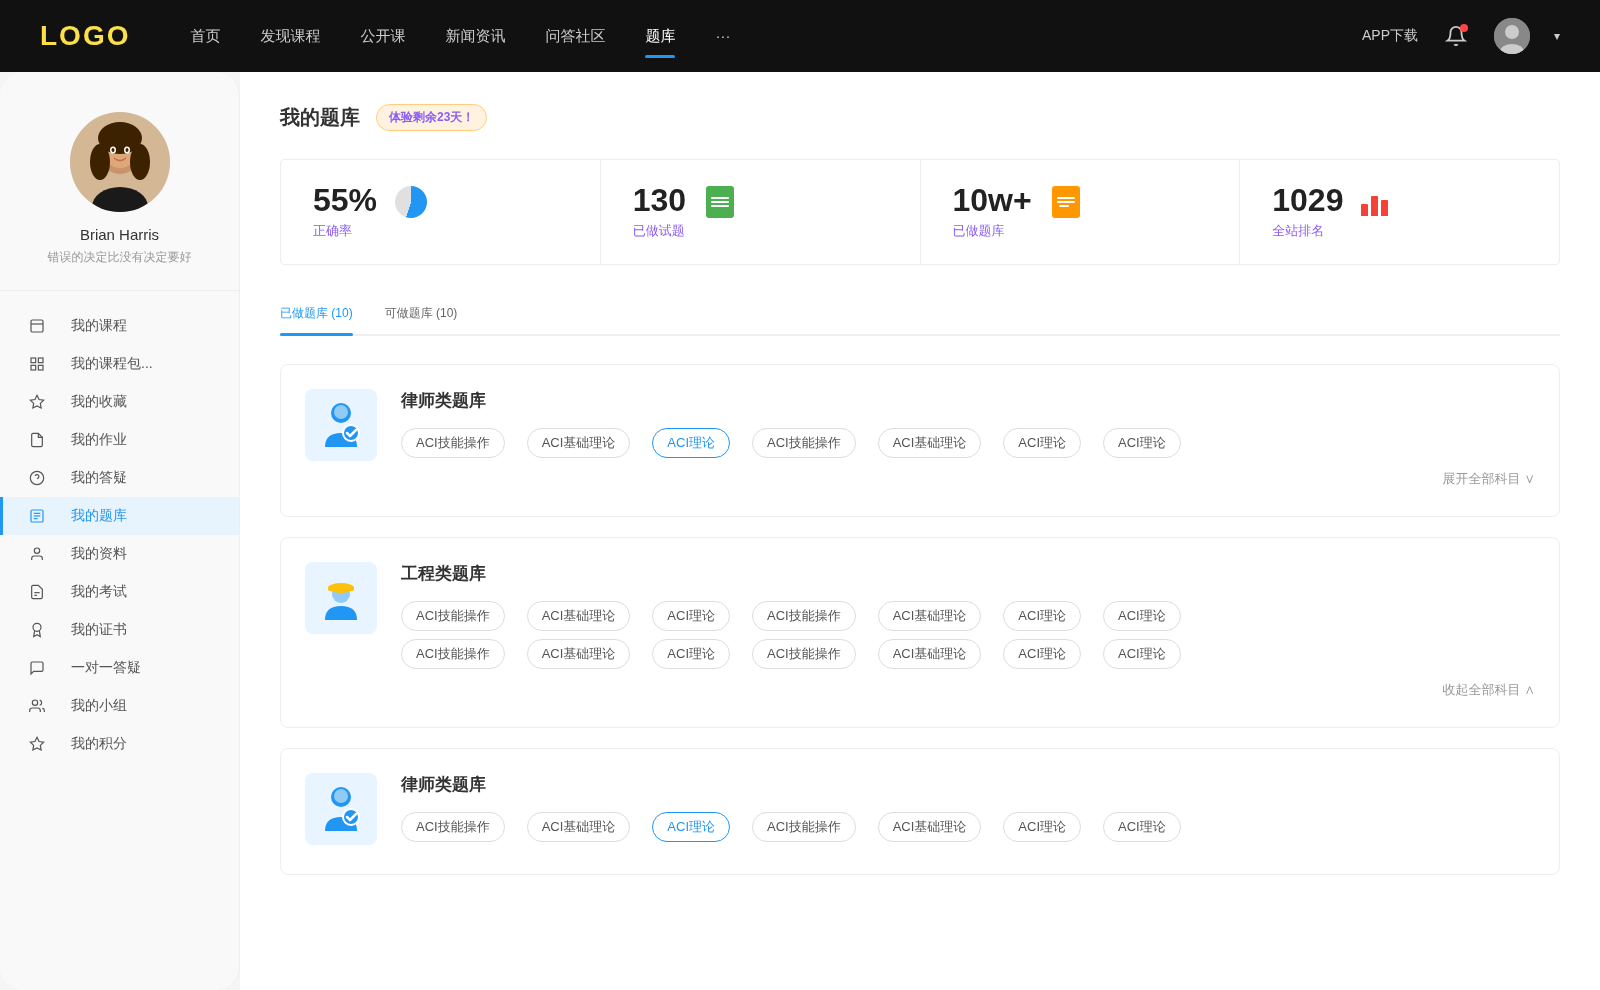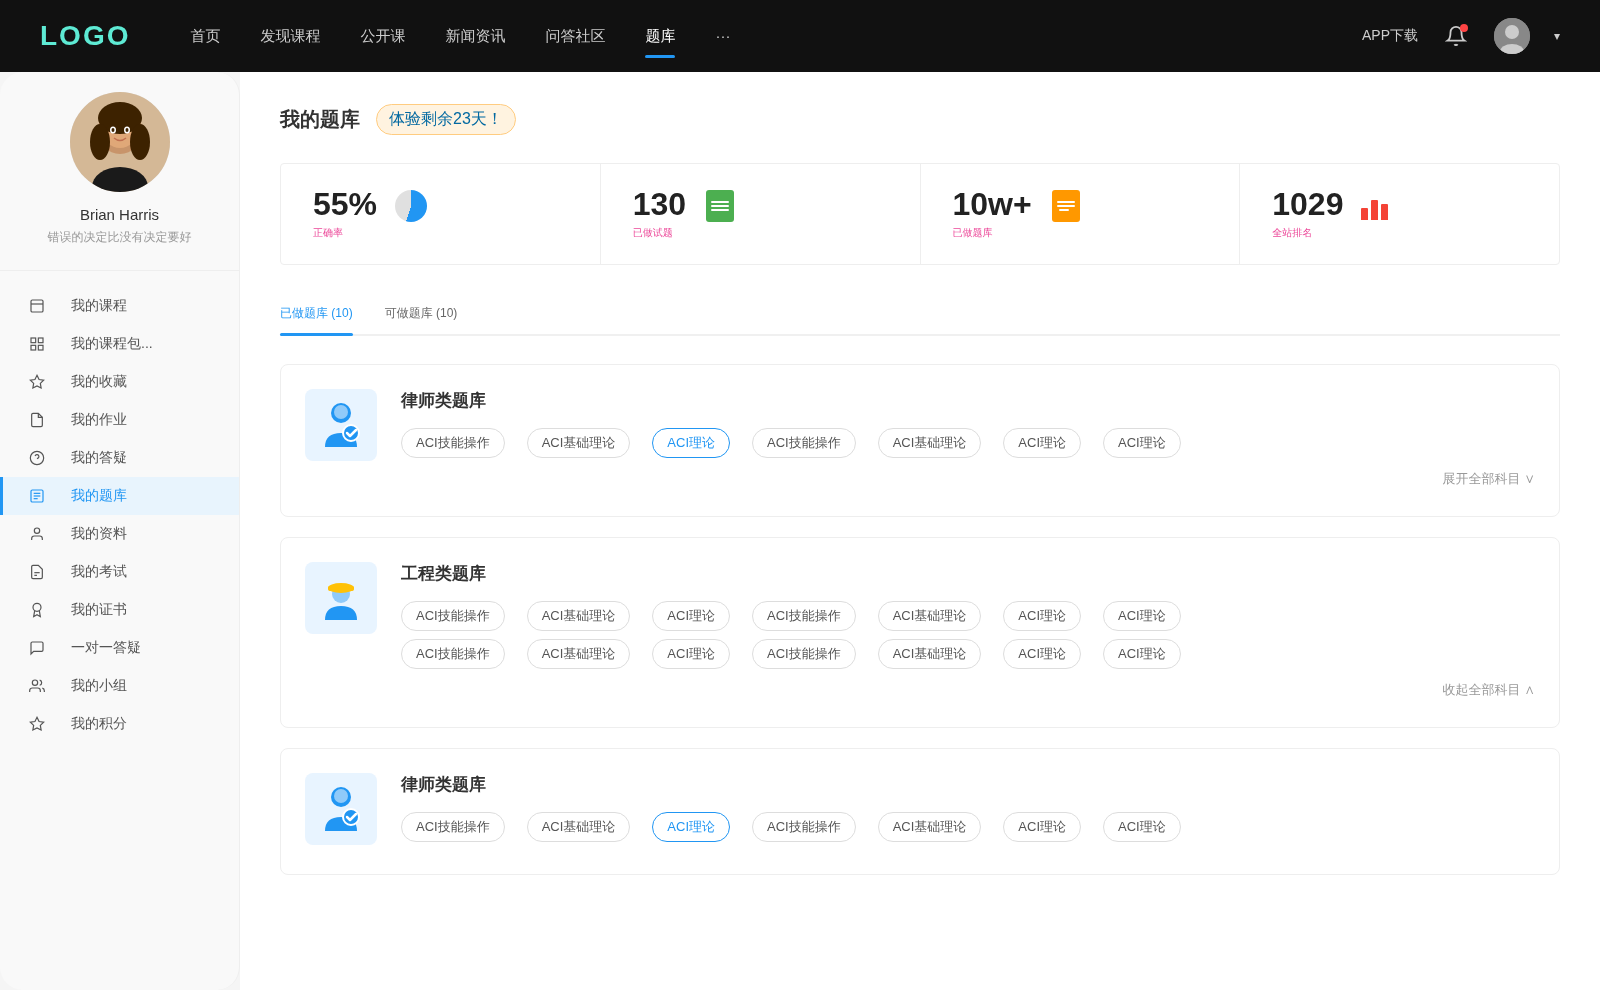--- a/index.html
+++ b/index.html
@@ -10,21 +10,21 @@
       background: #111;
       height: 72px;
       display: flex;
       align-items: center;
       padding: 0 40px;
       position: fixed;
       top: 0; left: 0; right: 0;
       z-index: 100;
     }
     .navbar-logo {
-      color: #5eead4;
+      color: #fde047;
       font-size: 28px;
       font-weight: bold;
       letter-spacing: 2px;
       margin-right: 60px;
     }
     .navbar-nav {
       display: flex;
       gap: 40px;
       flex: 1;
     }
@@ -92,21 +92,21 @@
       display: flex;
       margin-top: 72px;
       min-height: calc(990px - 72px);
     }
 
     
     .sidebar {
       width: 240px;
       background: #f9f9f9;
       border-right: 1px solid #eee;
-      padding-top: 20px;
+      padding-top: 40px;
       flex-shrink: 0;
       min-height: calc(990px - 72px);
       border-radius: 23px;
     }
     .profile-section {
       display: flex;
       flex-direction: column;
       align-items: center;
       padding: 0 20px 24px;
       border-bottom: 1px solid #eee;
@@ -186,25 +186,26 @@
       gap: 16px;
       margin-bottom: 28px;
     }
     .page-title {
       font-size: 20px;
       font-weight: 600;
       color: #333;
     }
     .trial-badge {
       background: #fff3e0;
-      color: #0369a1;
-      font-size: 16px;
+      color: #8b5cf6;
+      font-size: 12px;
       padding: 4px 12px;
       border-radius: 20px;
       border: 1px solid #ffcc80;
+      font-weight: bold;
     }
 
     
     .stats-row {
       display: flex;
       gap: 0;
       margin-bottom: 32px;
       border: 1px solid #eee;
       border-radius: 4px;
       overflow: hidden;
@@ -219,22 +220,22 @@
     }
     .stat-item:last-child { border-right: none; }
     .stat-text {}
     .stat-value {
       font-size: 32px;
       font-weight: 700;
       color: #222;
       line-height: 1;
     }
     .stat-label {
-      font-size: 10px;
-      color: #ec4899;
+      font-size: 13px;
+      color: #8b5cf6;
       margin-top: 6px;
     }
     .stat-icon {
       width: 36px; height: 36px;
       display: flex;
       align-items: center;
       justify-content: center;
     }
 
     

